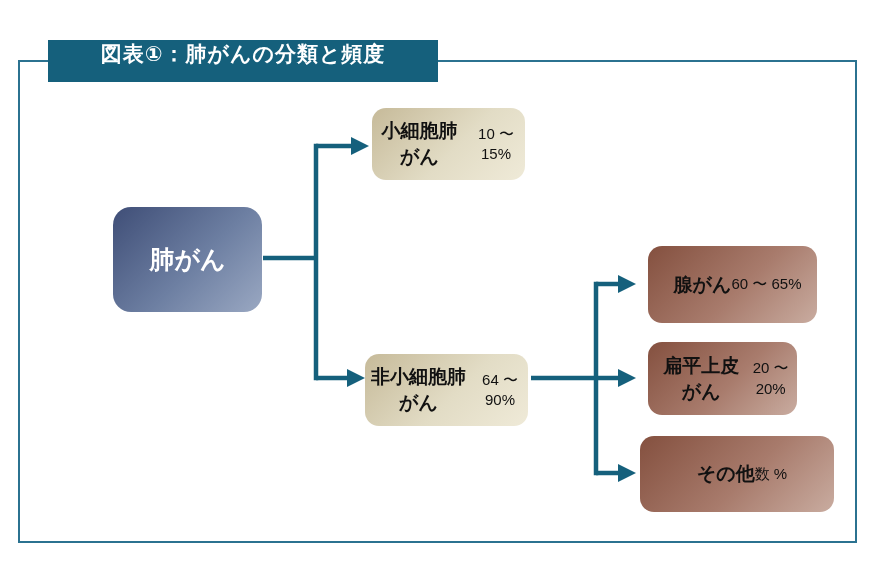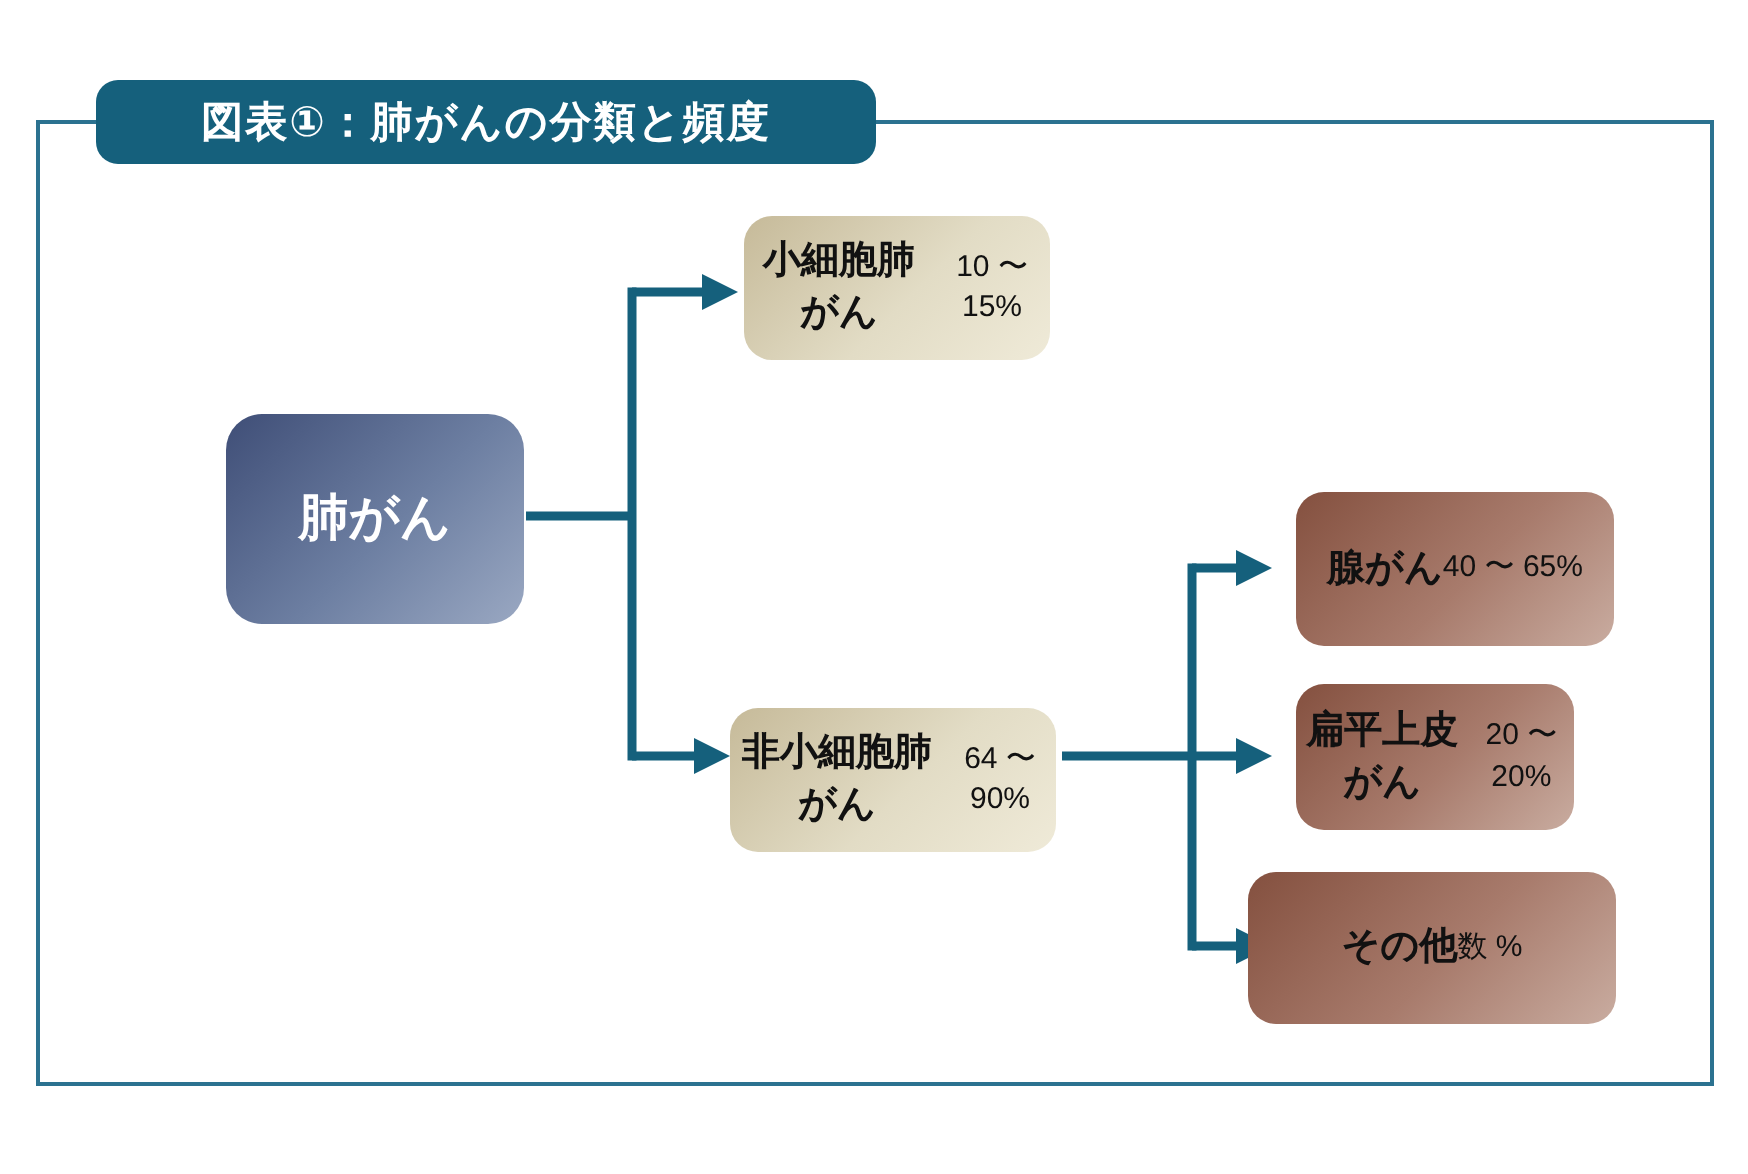--- a/index.html
+++ b/index.html
@@ -35,25 +35,24 @@
     position: absolute;
     left: 48px;
     top: 40px;
     width: 390px;
     height: 42px;
     background: #15607c;
     color: #ffffff;
     font-size: 21px;
     font-weight: bold;
     display: flex;
-    align-items: center;
+    align-items: flex-start;
     justify-content: center;
     letter-spacing: 1px;
     z-index: 3;
-    border-radius: 11px;
   }
   .node {
     position: absolute;
     display: flex;
     align-items: center;
     justify-content: center;
     text-align: center;
     z-index: 4;
     line-height: 1.35;
   }
@@ -78,26 +77,27 @@
     color: #ffffff;
     font-size: 25px;
   }
   .node-l1 {
     border-radius: 14px;
     background: linear-gradient(135deg, #c6ba99 0%, #e2dcc5 55%, #efead8 100%);
   }
   .node-l2 {
     border-radius: 14px;
     background: linear-gradient(135deg, #84503f 0%, #a87b6c 55%, #c9aca0 100%);
+    padding-left: 10px;
   }
   .node-small-cell      { left: 372px; top: 108px; width: 153px; height: 72px; }
   .node-non-small-cell  { left: 365px; top: 342px; width: 163px; height: 72px; margin-top: 12px; }
   .node-adenocarcinoma  { left: 648px; top: 246px; width: 159px; height: 77px; }
   .node-squamous        { left: 648px; top: 342px; width: 139px; height: 73px; }
-  .node-other           { left: 624px; top: 436px; width: 184px; height: 76px; text-align: right; }
+  .node-other           { left: 640px; top: 436px; width: 184px; height: 76px; text-align: right; }
 </style>
 </head>
 <body>
 
 <div class="canvas">
 
   <div class="frame"></div>
 
   <svg class="connectors" width="874" height="587" viewBox="0 0 874 587">
     <g stroke="#15607c" stroke-width="4.5" fill="none">
@@ -135,21 +135,21 @@
     <span class="value">10 〜 15%</span>
   </div>
 
   <div class="node node-l1 node-non-small-cell">
     <span class="label">非小細胞肺がん</span>
     <span class="value">64 〜 90%</span>
   </div>
 
   <div class="node node-l2 node-adenocarcinoma">
     <span class="label">腺がん</span>
-    <span class="value">40 〜 65%</span>
+    <span class="value">60 〜 65%</span>
   </div>
 
   <div class="node node-l2 node-squamous">
     <span class="label">扁平上皮がん</span>
     <span class="value">20 〜 20%</span>
   </div>
 
   <div class="node node-l2 node-other">
     <span class="label">その他</span>
     <span class="value">数 %</span>

